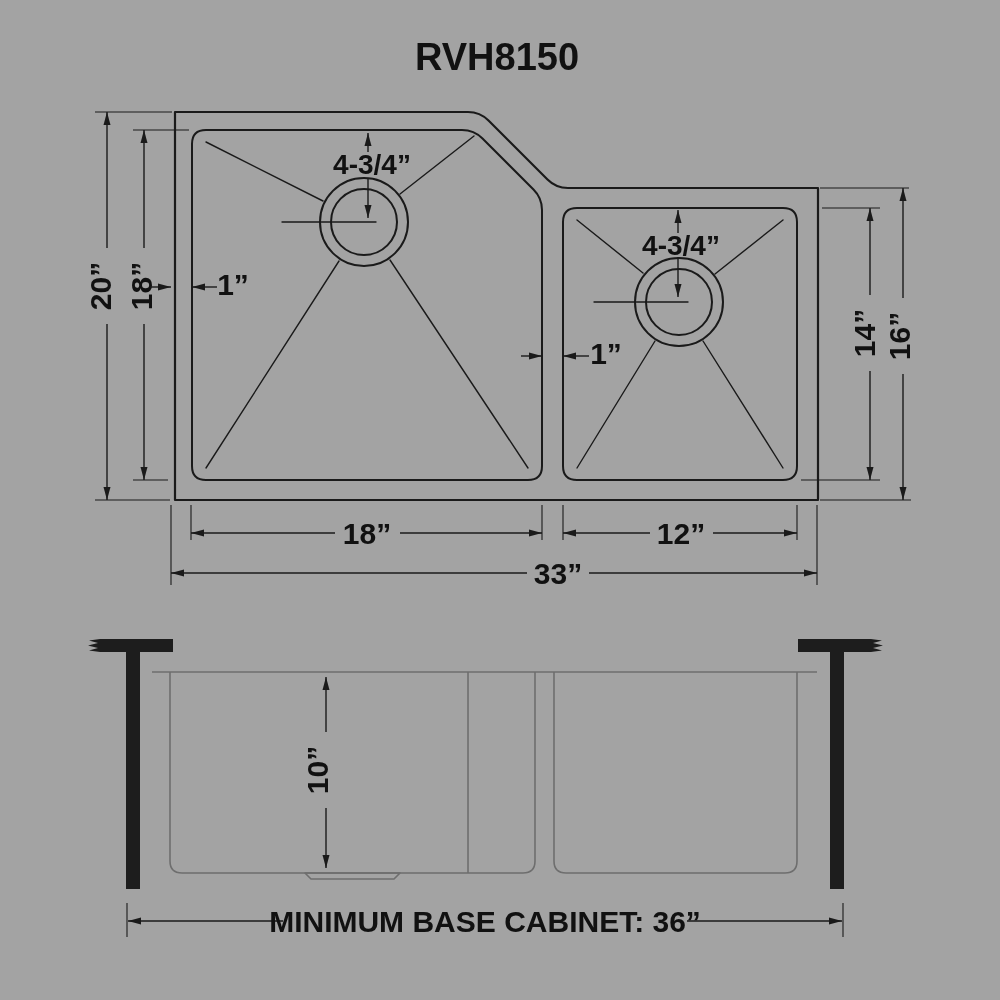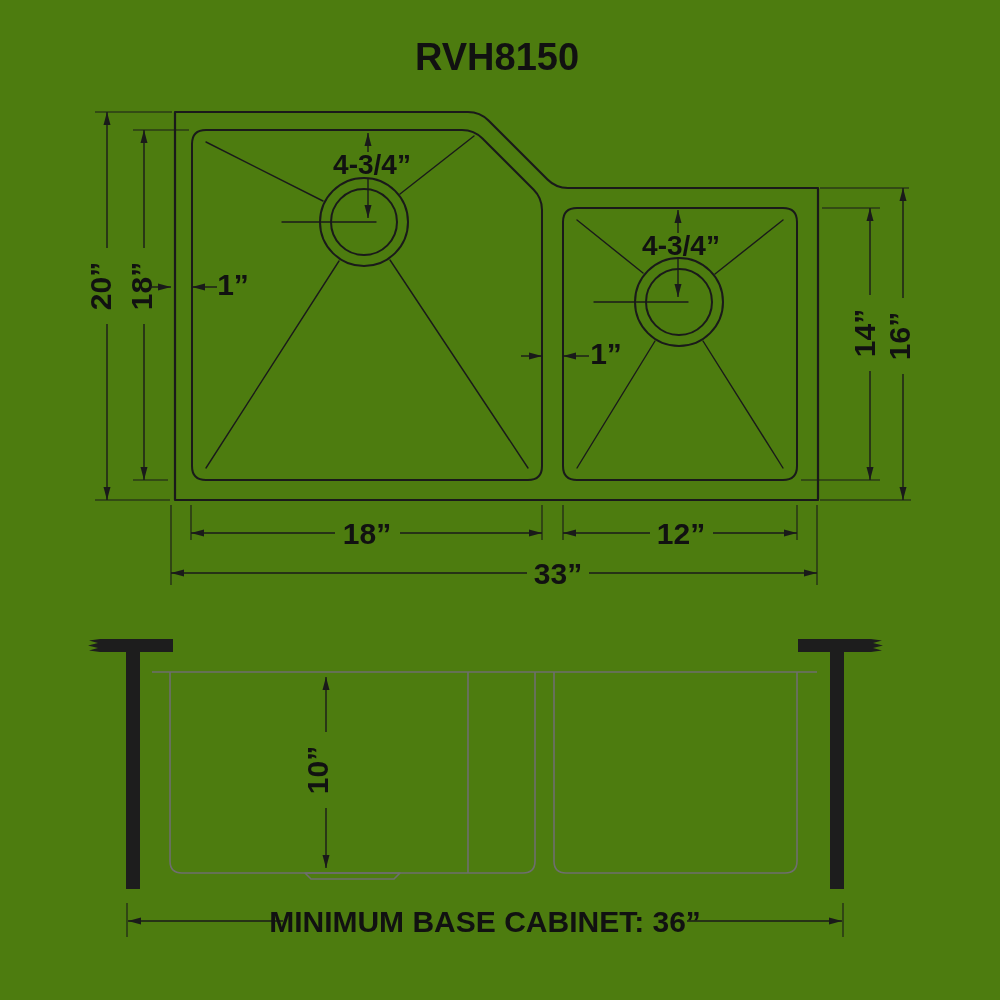--- a/index.html
+++ b/index.html
@@ -1,16 +1,16 @@
 <!DOCTYPE html>
 <html><head>
 <meta charset="utf-8">
 <style>
   html,body{margin:0;padding:0;background:#fff;}
-  .stage{position:relative;width:1000px;height:1000px;background:#4d7c0f;overflow:hidden;
+  .stage{position:relative;width:1000px;height:1000px;background:#a3a3a3;overflow:hidden;
          font-family:"Liberation Sans",sans-serif;}
   svg{position:absolute;left:0;top:0;}
   .outline{fill:none;stroke:#1a1a1a;stroke-width:2.2;stroke-linejoin:round;stroke-linecap:round;}
   .inner{fill:none;stroke:#1a1a1a;stroke-width:2;stroke-linejoin:round;}
   .crease{fill:none;stroke:#1a1a1a;stroke-width:1.4;stroke-linecap:round;}
   .dim{fill:none;stroke:#1a1a1a;stroke-width:1.4;}
   .ext{fill:none;stroke:#1a1a1a;stroke-width:1.1;}
   .elev{fill:none;stroke:#6e6e6e;stroke-width:1.6;stroke-linejoin:round;}
   .solid{fill:#1d1d1d;stroke:none;}
   .lbl{font-family:"Liberation Sans",sans-serif;font-weight:700;font-size:30px;fill:#111;}

